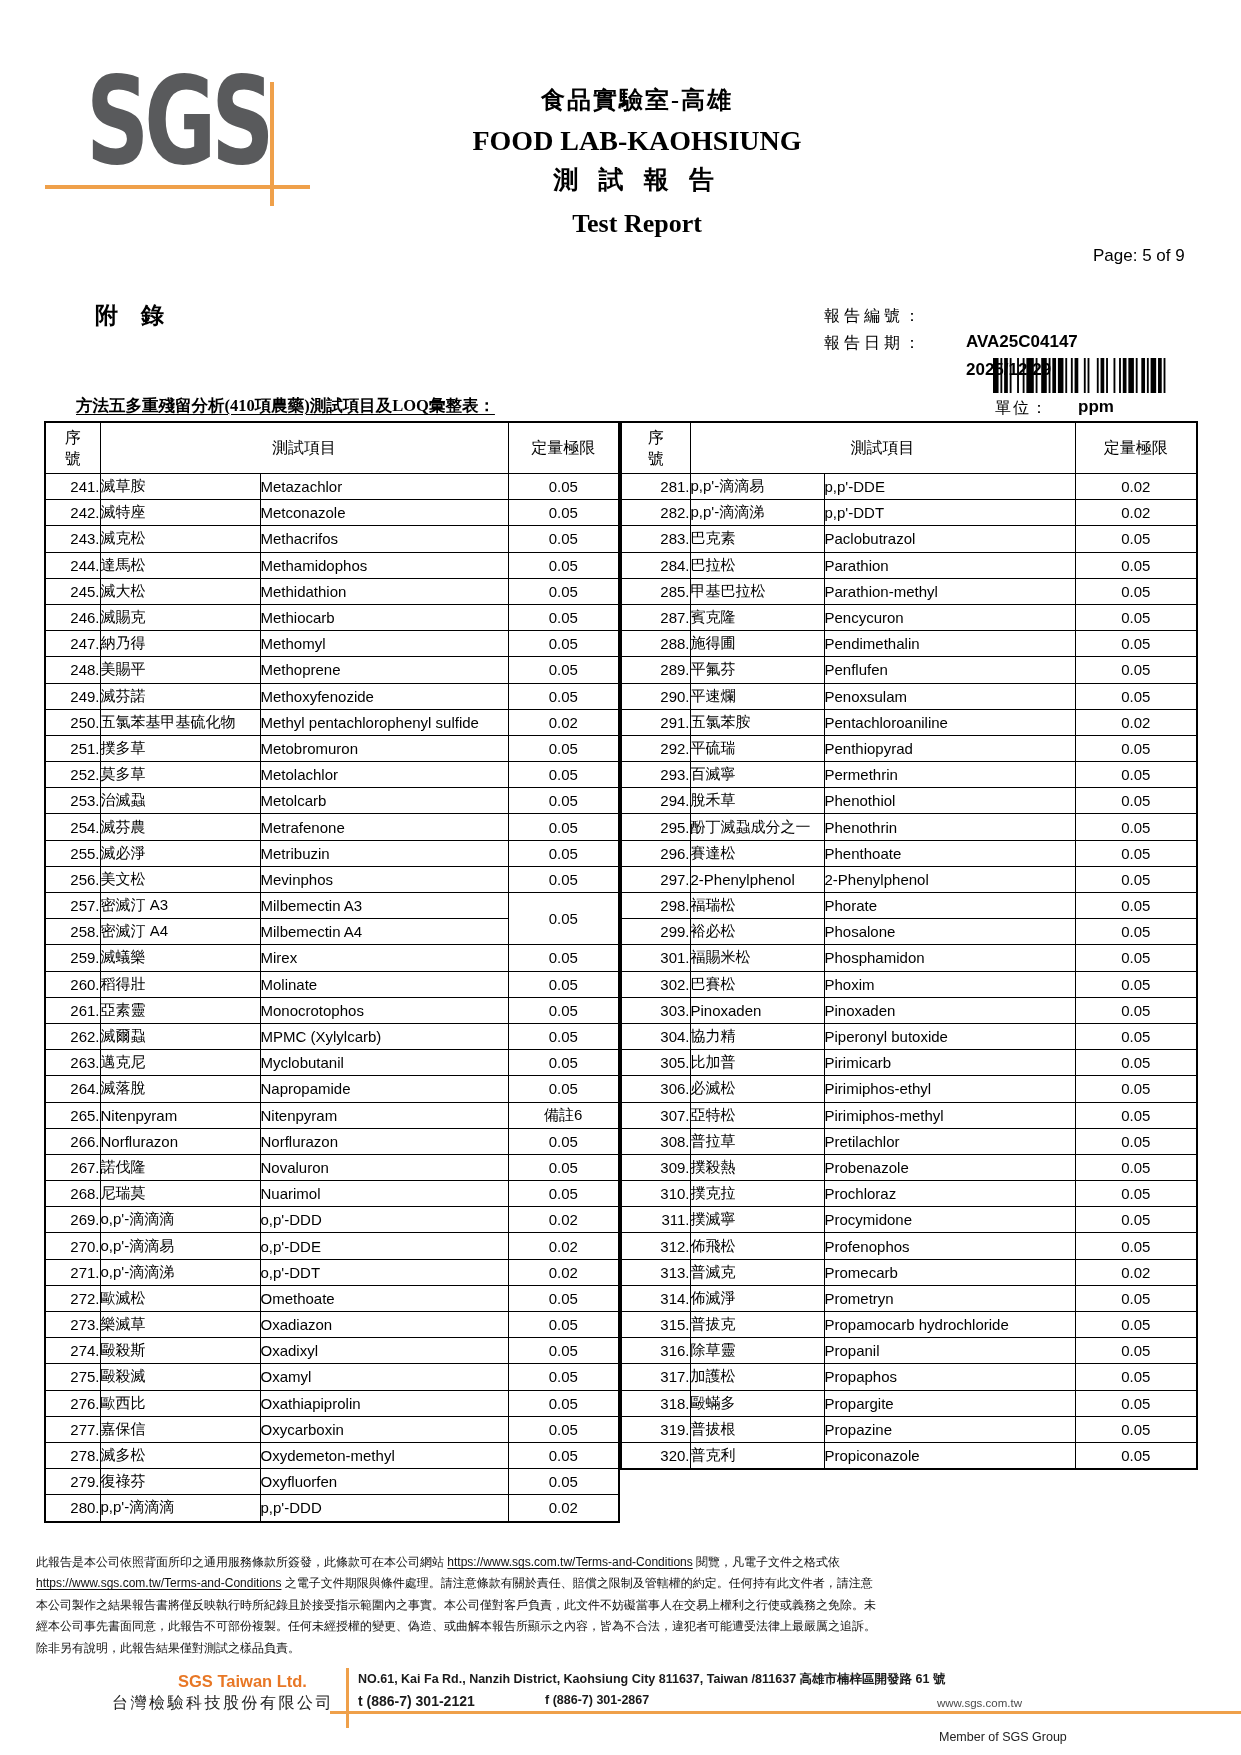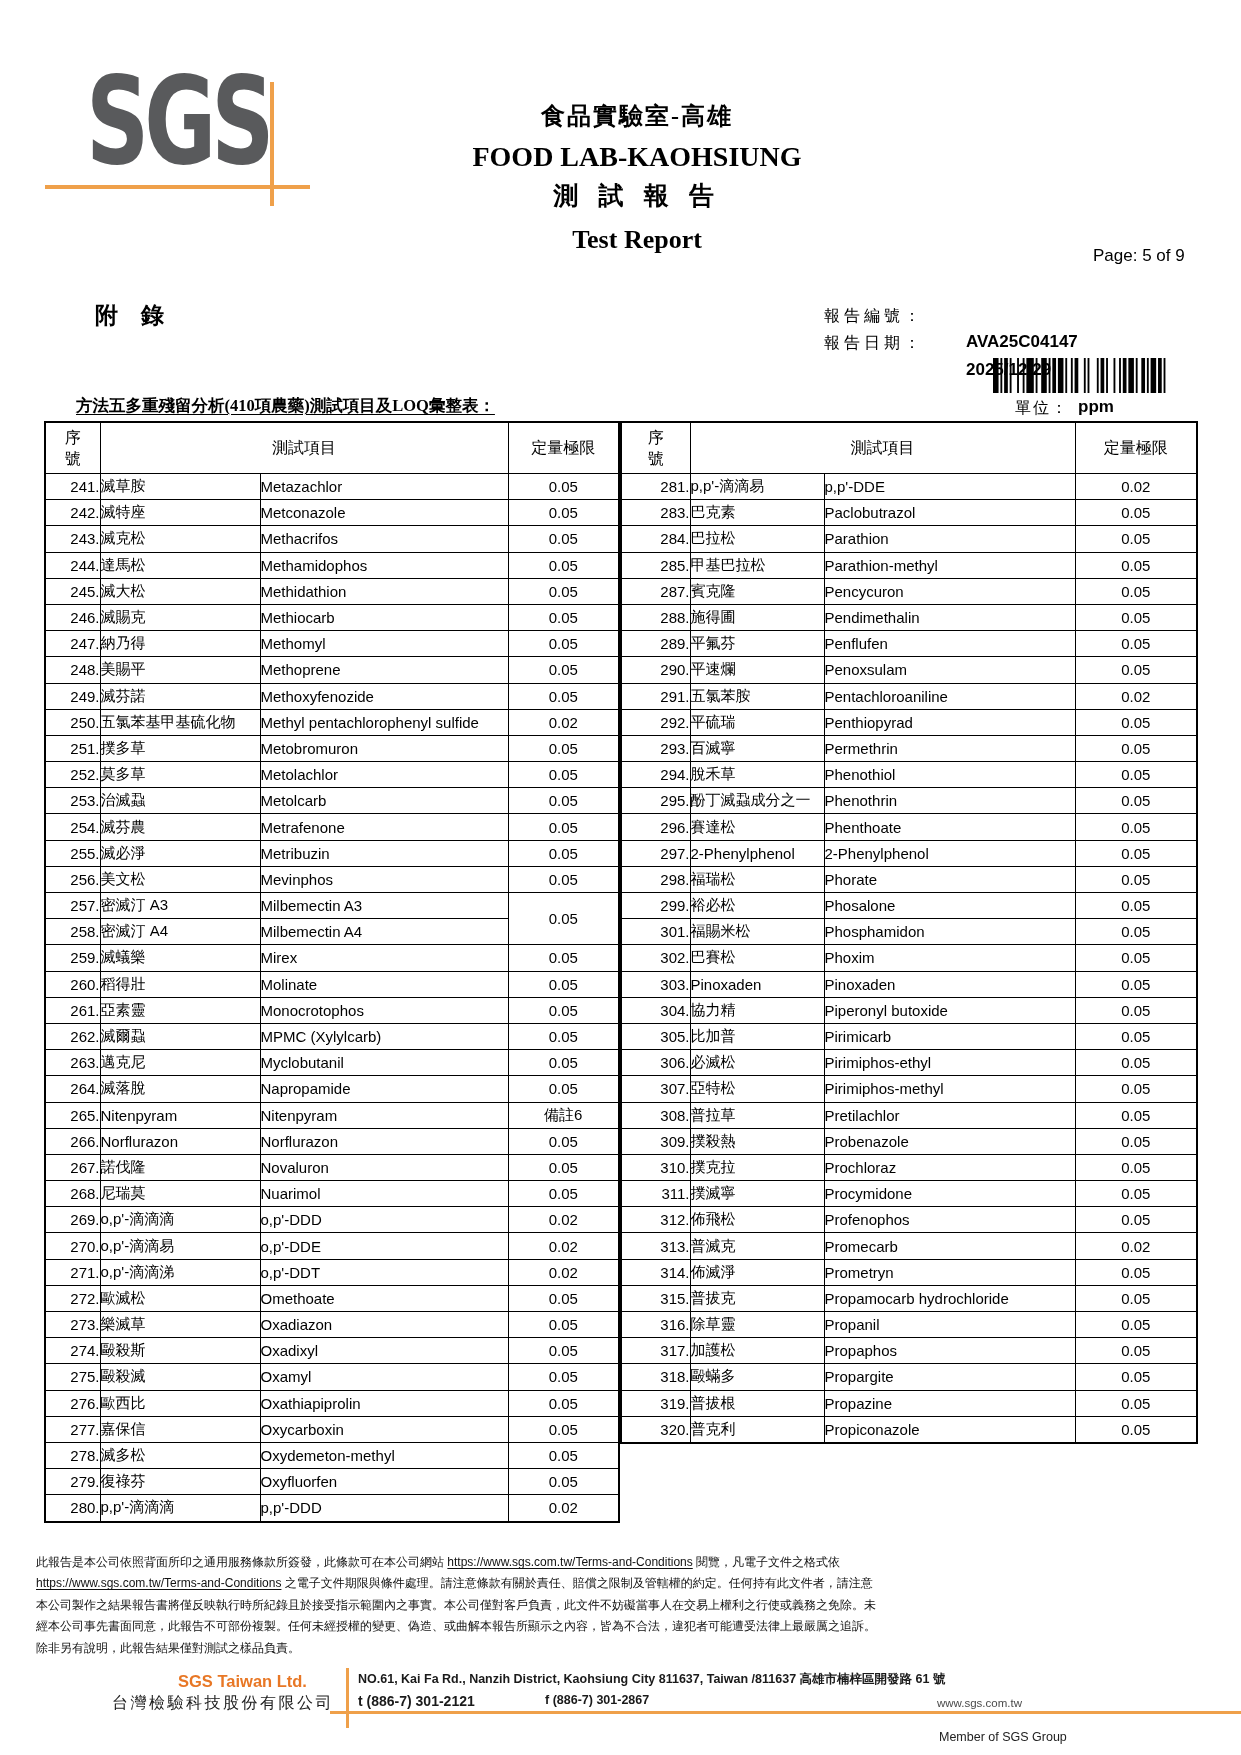--- a/index.html
+++ b/index.html
@@ -5,36 +5,36 @@
   html,body{margin:0;padding:0;background:#e8e8e8;}
   .page{position:relative;width:1241px;height:1755px;background:#ffffff;margin:0 auto;
         font-family:"Liberation Sans",sans-serif;color:#000;overflow:hidden;}
   
   .logo-text{position:absolute;left:86px;top:60px;font-family:"DejaVu Sans",sans-serif;
              font-weight:bold;font-size:122px;line-height:1;color:#595A5C;letter-spacing:-7px;
              transform:scaleX(0.72);transform-origin:left top;}
   .logo-vline{position:absolute;left:270px;top:82px;width:3.5px;height:124px;background:#EFA04A;}
   .logo-hline{position:absolute;left:45px;top:185px;width:265px;height:3.5px;background:#EFA04A;}
   
-  .titleblock{position:absolute;left:337px;top:100px;width:600px;text-align:center;
+  .titleblock{position:absolute;left:337px;top:84px;width:600px;text-align:center;
               font-family:"Liberation Serif",serif;font-weight:bold;}
   .t-zh{font-size:24px;letter-spacing:2px;}
   .t-en{font-size:28px;margin-top:9px;}
   .t-rzh{font-size:25px;letter-spacing:7px;margin-top:6px;}
   .t-ren{font-size:26px;margin-top:13px;}
   .page-num{position:absolute;left:1093px;top:246px;font-size:17px;}
   
   .appendix{position:absolute;left:95px;top:300px;font-family:"Liberation Serif",serif;
             font-weight:bold;font-size:23px;}
   .meta-label{position:absolute;font-family:"Liberation Serif",serif;font-size:16px;letter-spacing:4px;}
   .meta-value{position:absolute;font-size:17px;font-weight:bold;margin-top:26px;}
   .lbl-rn{left:824px;top:306px;} .val-rn{left:966px;top:306px;}
   .lbl-rd{left:824px;top:333px;} .val-rd{left:966px;top:334px;}
   .barcode{position:absolute;left:993px;top:358px;width:178px;height:35px;}
-  .unit-label{position:absolute;left:995px;top:398px;font-family:Liberation Sans, sans-serif;font-size:16px;letter-spacing:2px;margin-left:20px;}
+  .unit-label{position:absolute;left:995px;top:398px;font-family:Liberation Sans, sans-serif;font-size:16px;letter-spacing:2px;}
   .unit-value{position:absolute;left:1078px;top:397px;font-size:17px;font-weight:bold;}
   
   .table-title{position:absolute;left:76px;top:395px;font-family:"Liberation Serif",serif;
                font-weight:bold;font-size:16.5px;text-decoration:underline;text-underline-offset:3px;}
   table.loq{position:absolute;top:421px;border-collapse:collapse;table-layout:fixed;
             border:2.5px solid #000;}
   #table-left{left:44px;width:574px;}
   #table-right{left:620px;width:576px;}
   table.loq th,table.loq td{border:1.5px solid #000;overflow:hidden;}
   table.loq th{height:48px;font-family:"Liberation Serif",serif;font-weight:normal;
@@ -394,20 +394,26 @@
       </tr>
     </thead>
     <tbody>
         <tr>
           <td class="seq">281.</td>
           <td class="cn shrink">p,p'-滴滴易</td>
           <td class="en">p,p'-DDE</td>
           <td class="loqv">0.02</td>
         </tr>
         <tr>
+          <td class="seq">282.</td>
+          <td class="cn shrink">p,p'-滴滴涕</td>
+          <td class="en">p,p'-DDT</td>
+          <td class="loqv">0.02</td>
+        </tr>
+        <tr>
           <td class="seq">283.</td>
           <td class="cn">巴克素</td>
           <td class="en">Paclobutrazol</td>
           <td class="loqv">0.05</td>
         </tr>
         <tr>
           <td class="seq">284.</td>
           <td class="cn">巴拉松</td>
           <td class="en">Parathion</td>
           <td class="loqv">0.05</td>

